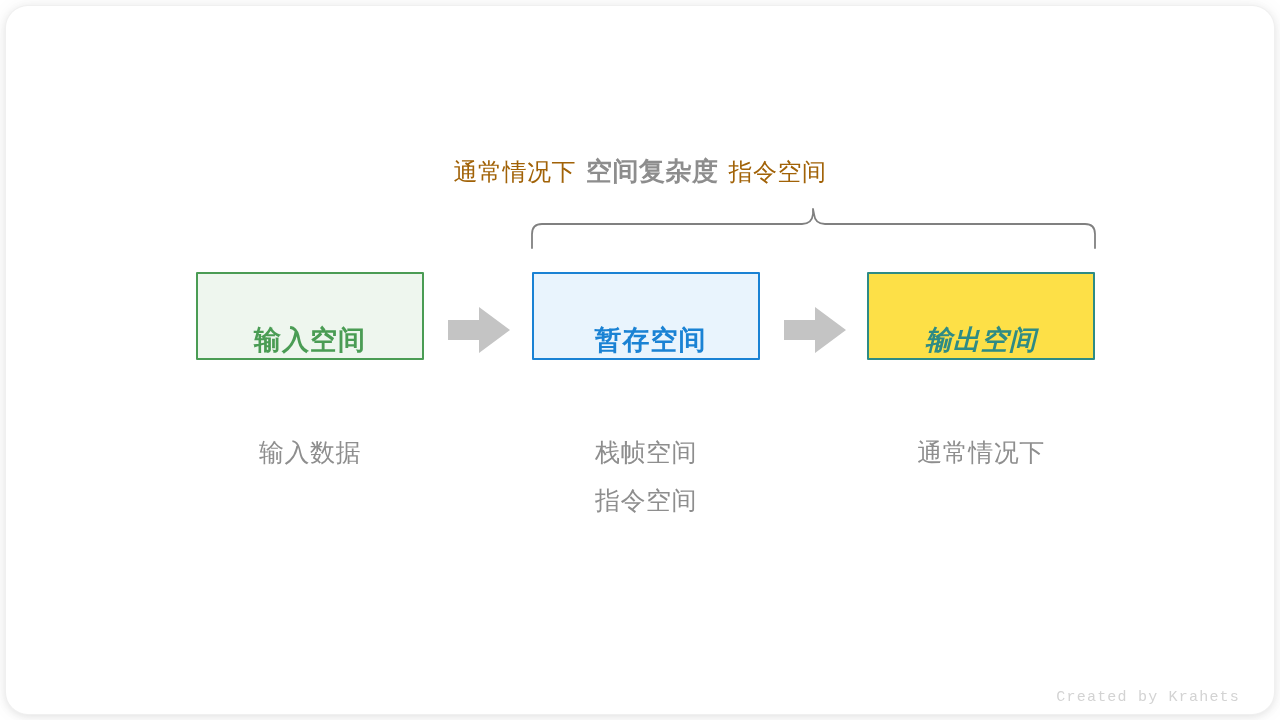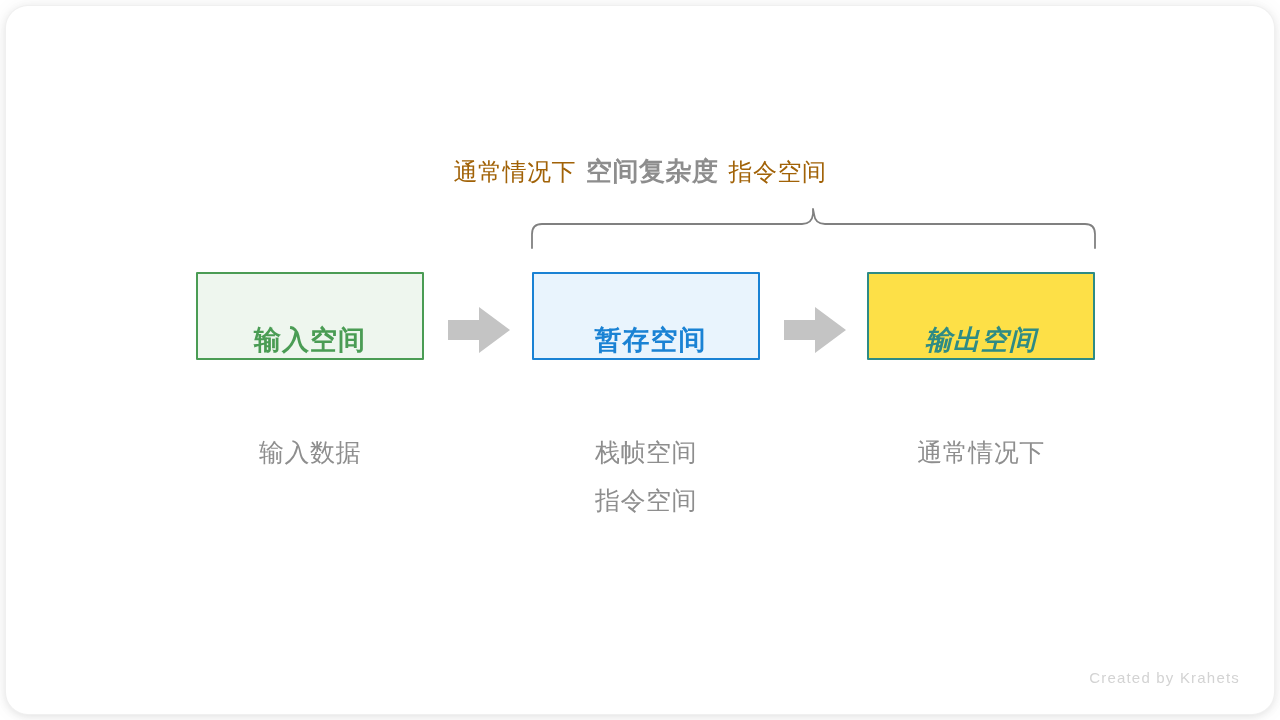--- a/index.html
+++ b/index.html
@@ -109,22 +109,22 @@
     white-space: nowrap;
   }
   #caption-input  { left: 154px; }
   #caption-temp   { left: 490px; }
   #caption-output { left: 825px; }
 
   
   #footer-credit {
     position: absolute;
     right: 34px;
-    bottom: 28px;
-    font-family: Liberation Sans, sans-serif;
+    bottom: 8px;
+    font-family: Liberation Mono, monospace;
     font-size: 15px;
     color: #d3d3d3;
     letter-spacing: 1.2px;
     white-space: nowrap;
   }
 </style>
 </head>
 <body>
 
 <div id="card">

